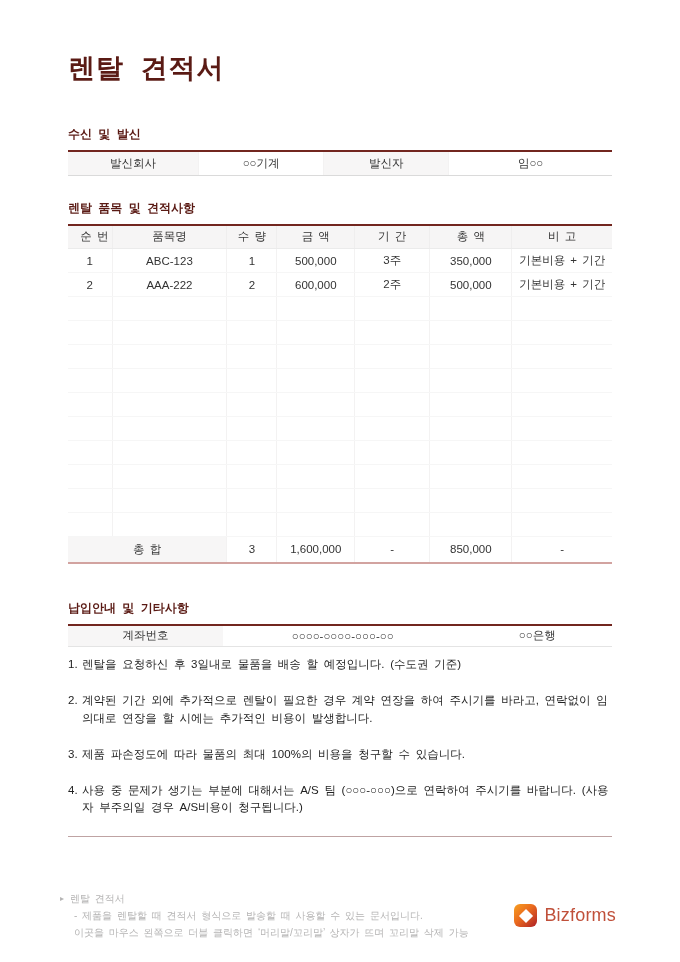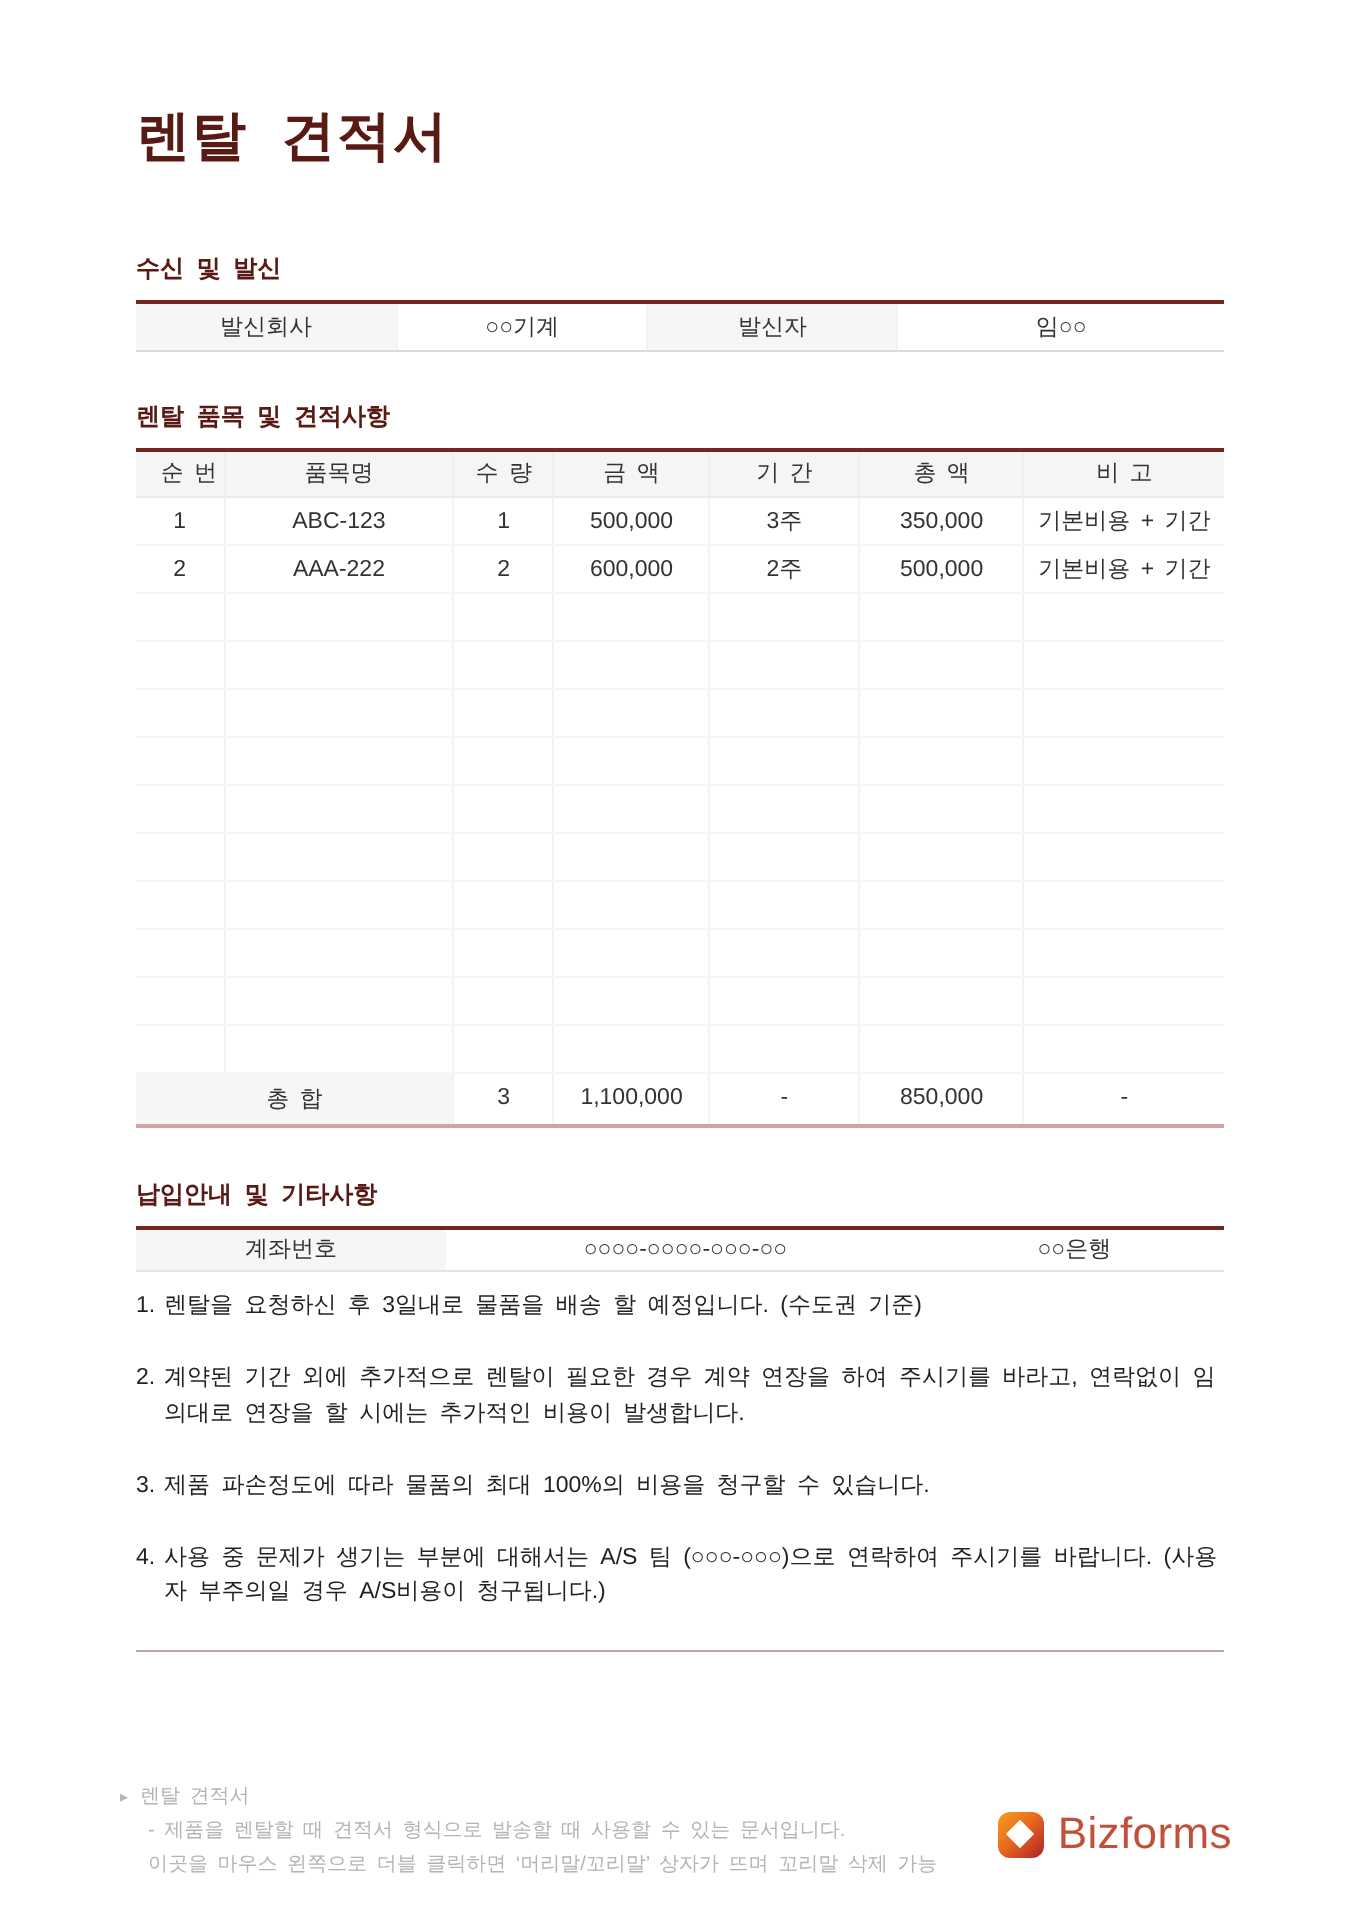--- a/index.html
+++ b/index.html
@@ -80,21 +80,21 @@
   .brand { display: flex; align-items: center; margin-top: 14px; margin-right: 4px; }
   .brand-mark {
     position: relative; width: 23px; height: 23px; border-radius: 6px;
     background: linear-gradient(135deg, #f7a021 0%, #ea6a1e 45%, #ae2027 100%);
   }
   .brand-mark::after {
     content: ""; position: absolute; left: 50%; top: 50%;
     width: 10px; height: 10px; background: #fff;
     transform: translate(-50%, -50%) rotate(45deg);
   }
-  .brand-text { font-size: 22px; color: #c0503a; margin-left: 7px; letter-spacing: 0.2px; }
+  .brand-text { font-size: 18px; color: #c0503a; margin-left: 7px; letter-spacing: 0.2px; }
 </style>
 </head>
 <body>
 
 <div class="page">
   <div class="content">
 
     <h1 class="doc-title">렌탈 견적서</h1>
 
     <div class="section">
@@ -249,30 +249,30 @@
               <td></td>
               <td></td>
               <td></td>
               <td></td>
             </tr>
           </tbody>
         <tbody>
           <tr class="total-row">
             <td class="total-label" colspan="2">총 합</td>
             <td>3</td>
-            <td>1,100,000</td>
+            <td>1,600,000</td>
             <td>-</td>
             <td>850,000</td>
             <td>-</td>
           </tr>
         </tbody>
       </table>
     </div>
 
-    <div class="section" style="margin-top:25px">
+    <div class="section" style="margin-top:36px">
       <div class="section-title">납입안내 및 기타사항</div>
       <table class="pay-table bordered-top">
         <colgroup>
             <col style="width:28.5%">
             <col style="width:44%">
             <col style="width:27.5%">
           </colgroup>
         <tbody>
             <tr>
           <td class="cell-label">계좌번호</td>

